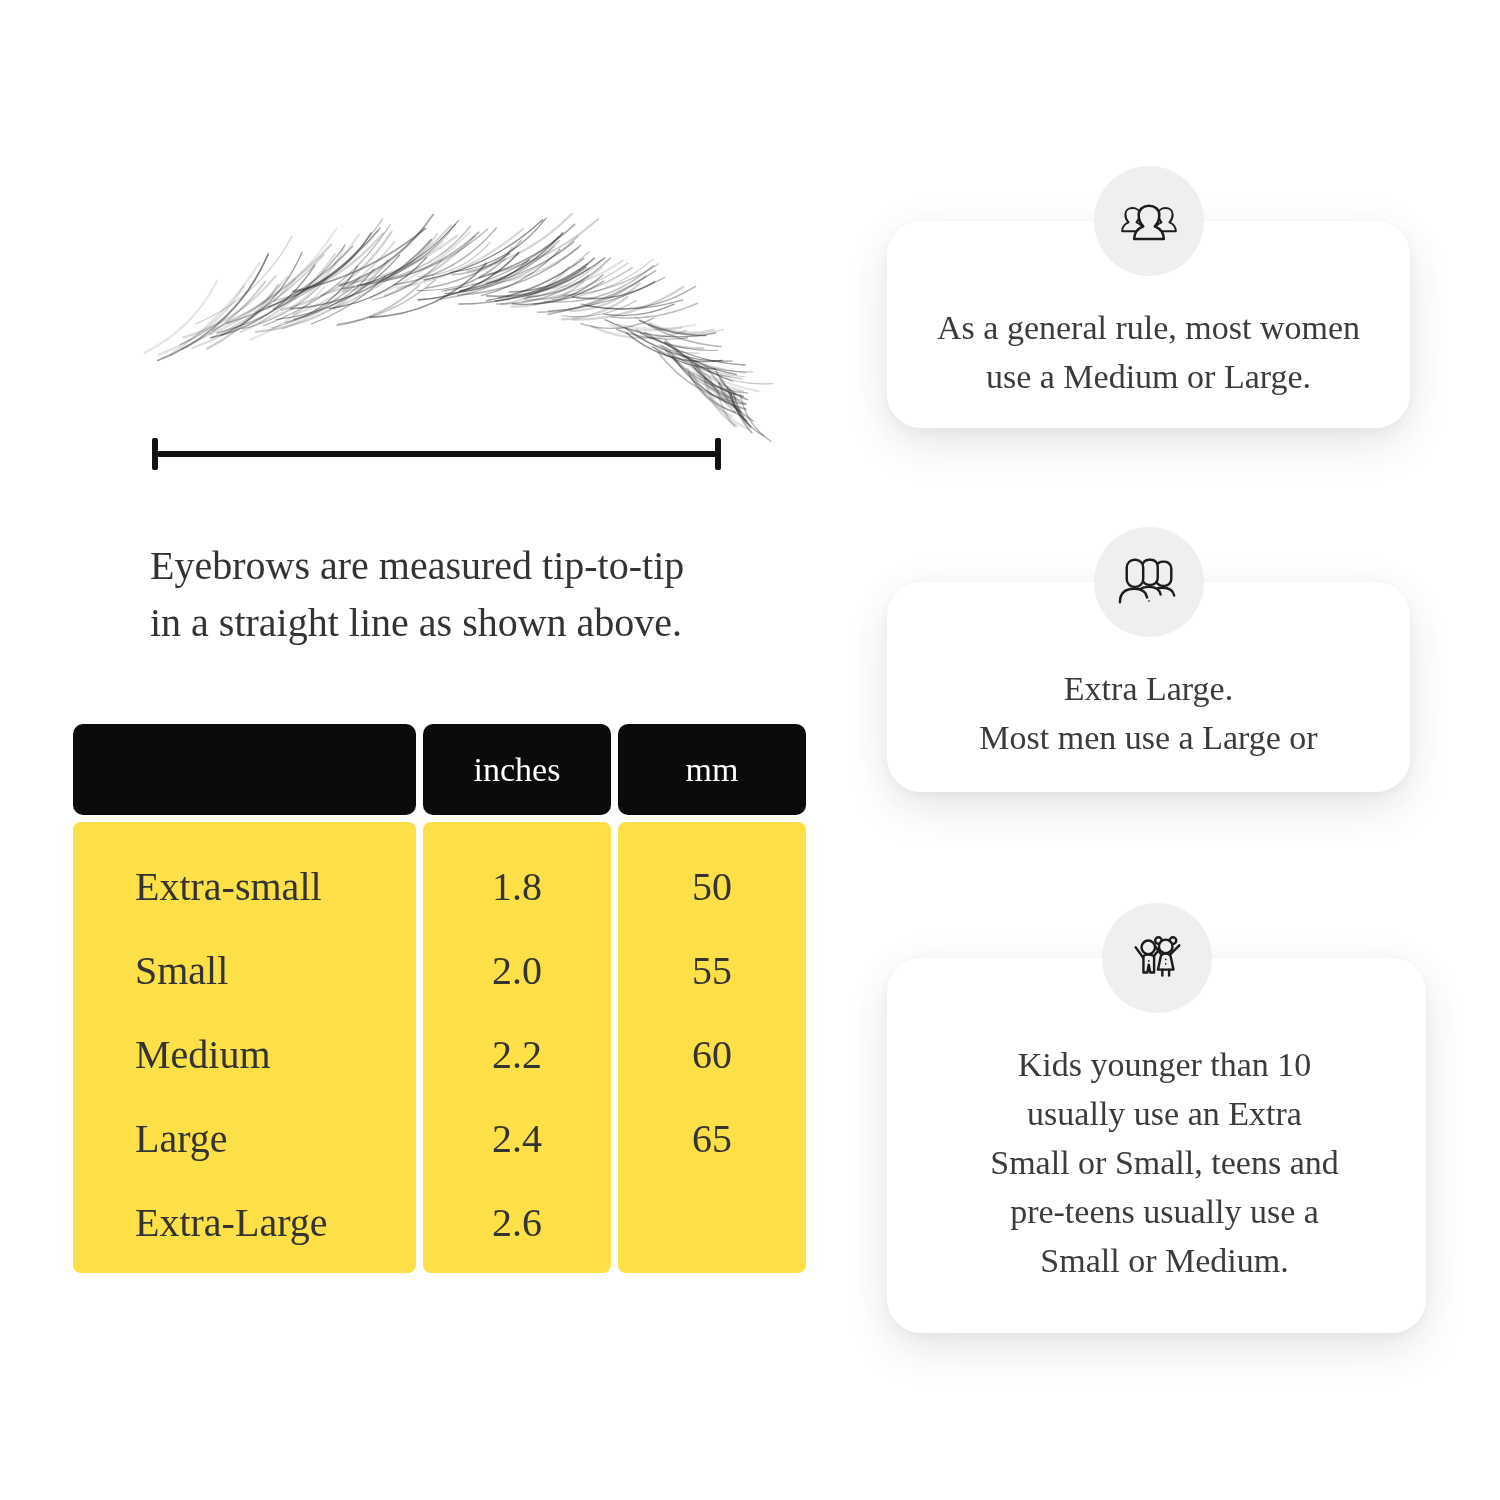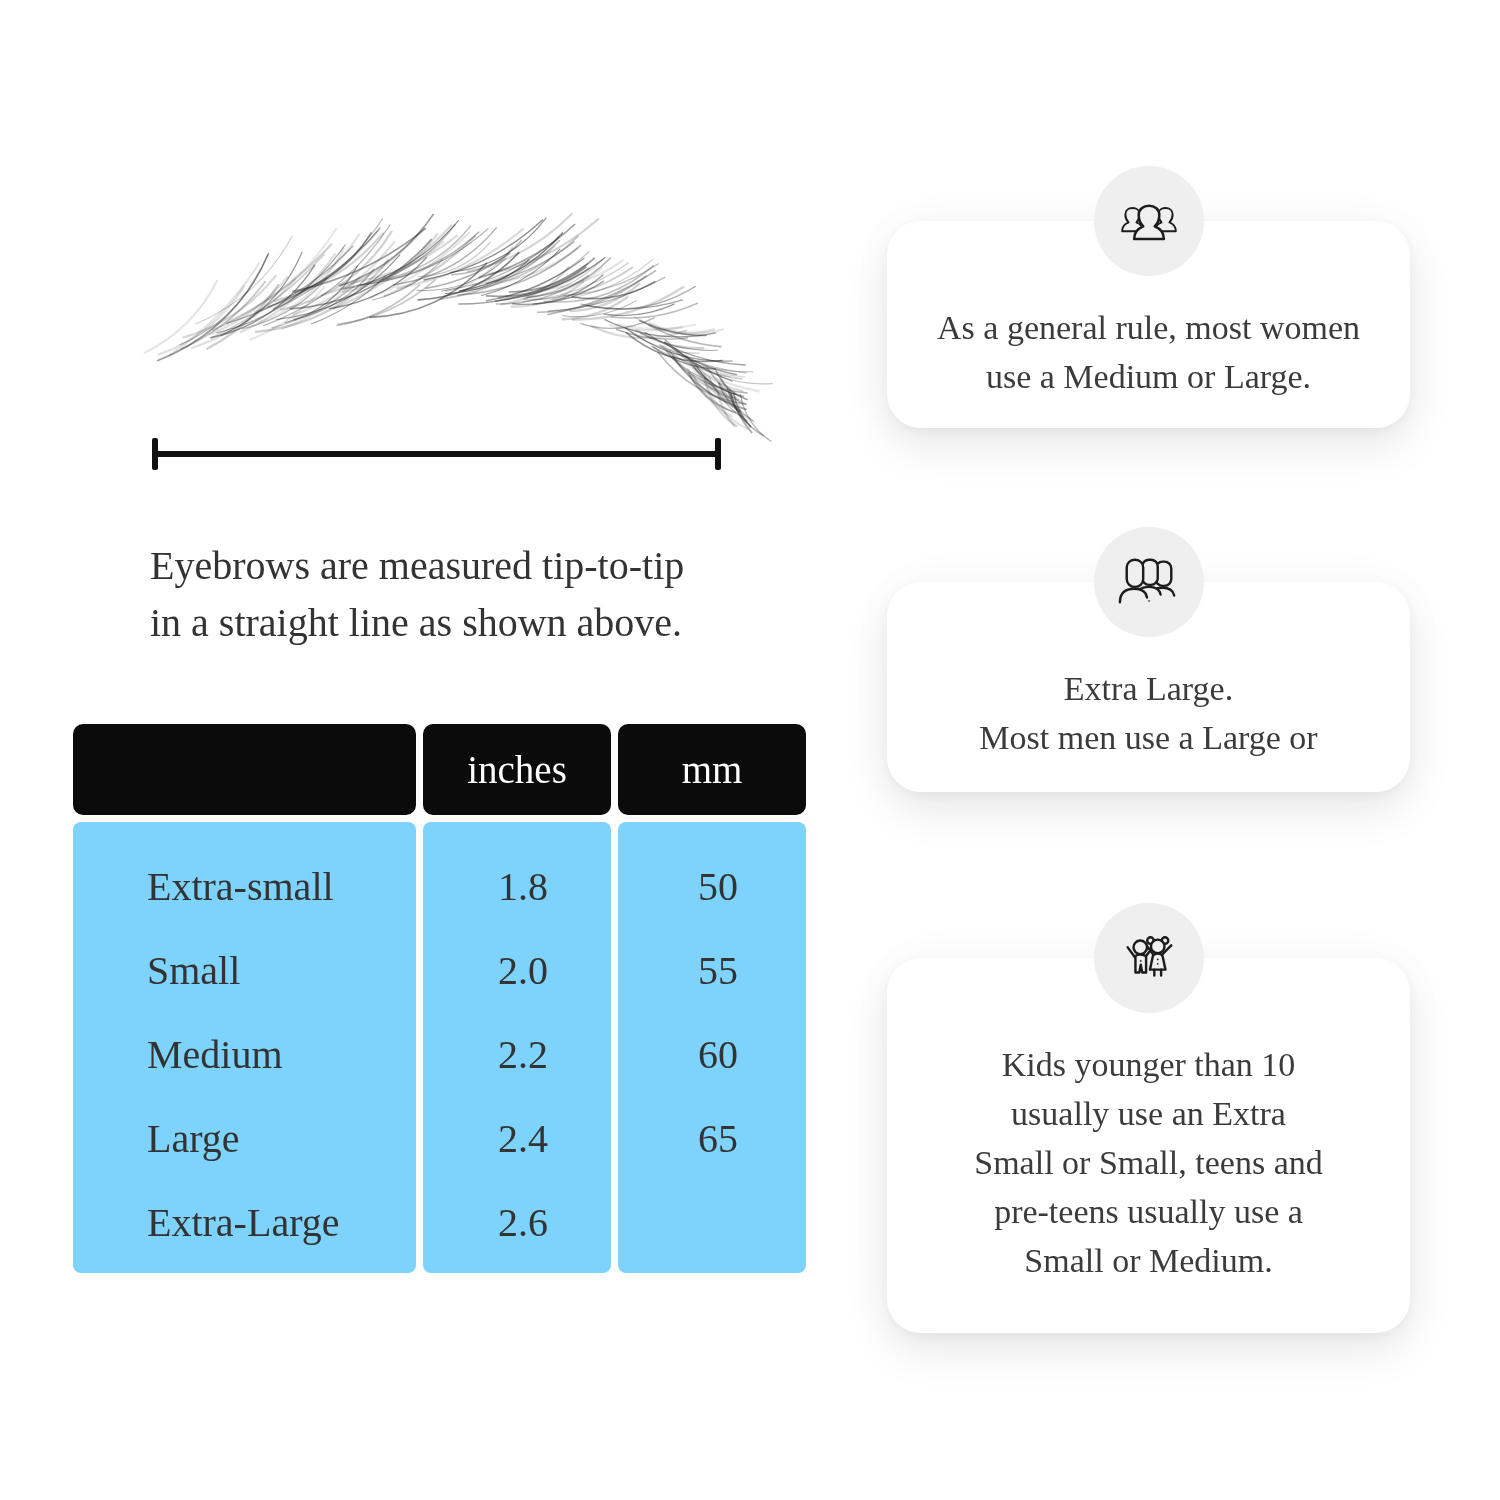--- a/index.html
+++ b/index.html
@@ -11,32 +11,32 @@
   .ruler{position:absolute;left:152px;top:438px;width:569px;height:32px;display:flex;align-items:center;}
   .ruler .tick{width:6px;height:32px;background:#111;border-radius:2px;}
   .ruler .bar{flex:1;height:6px;background:#111;}
   .caption{position:absolute;left:139px;top:526px;margin:11px;font-size:40px;line-height:57px;color:#333;}
   .cap-line{display:block;white-space:nowrap;}
 
   
   .size-table{position:absolute;left:73px;top:724px;width:733px;}
   .t-head,.t-body{display:grid;grid-template-columns:343px 188px 188px;column-gap:7px;}
   .t-head .h-cell{height:91px;background:#0b0b0b;color:#ffffff;border-radius:10px;
-                  display:flex;align-items:center;justify-content:center;font-size:39px;}
+                  display:flex;align-items:center;justify-content:center;font-size:34px;}
   .t-body{margin-top:7px;}
-  .t-col{background:#7dd3fc;border-radius:8px;padding:22px 0 9px 12px;}
+  .t-col{background:#fde047;border-radius:8px;padding:22px 0 9px 0;}
   .t-row{height:84px;display:flex;align-items:center;justify-content:center;font-size:40px;color:#333;}
   .t-col.labels .t-row{justify-content:flex-start;padding-left:62px;}
 
   
   .card{position:absolute;left:887px;width:523px;background:#ffffff;border-radius:34px;
         box-shadow:0 18px 45px rgba(0,0,0,.085),0 4px 12px rgba(0,0,0,.04),0 0 60px rgba(0,0,0,.025);}
   .card.c1{top:221px;height:207px;}
   .card.c2{top:582px;height:210px;}
-  .card.c3{top:958px;height:375px;}
+  .card.c3{top:958px;height:375px;padding-left:16px;}
   .bubble{position:absolute;top:-55px;left:50%;transform:translateX(-50%);width:110px;height:110px;
           border-radius:50%;background:#efefef;display:flex;align-items:center;justify-content:center;}
   .card-text{padding:82px 14px 0 14px;text-align:center;font-size:34px;line-height:49px;color:#3b3b3b;}
   .card-line{display:block;white-space:nowrap;}
   .icon{stroke:#1c1c1c;fill:none;stroke-width:2.5;stroke-linecap:round;stroke-linejoin:round;}
   .icon .fillbg{fill:#efefef;}
 </style>
 </head>
 <body>
 

